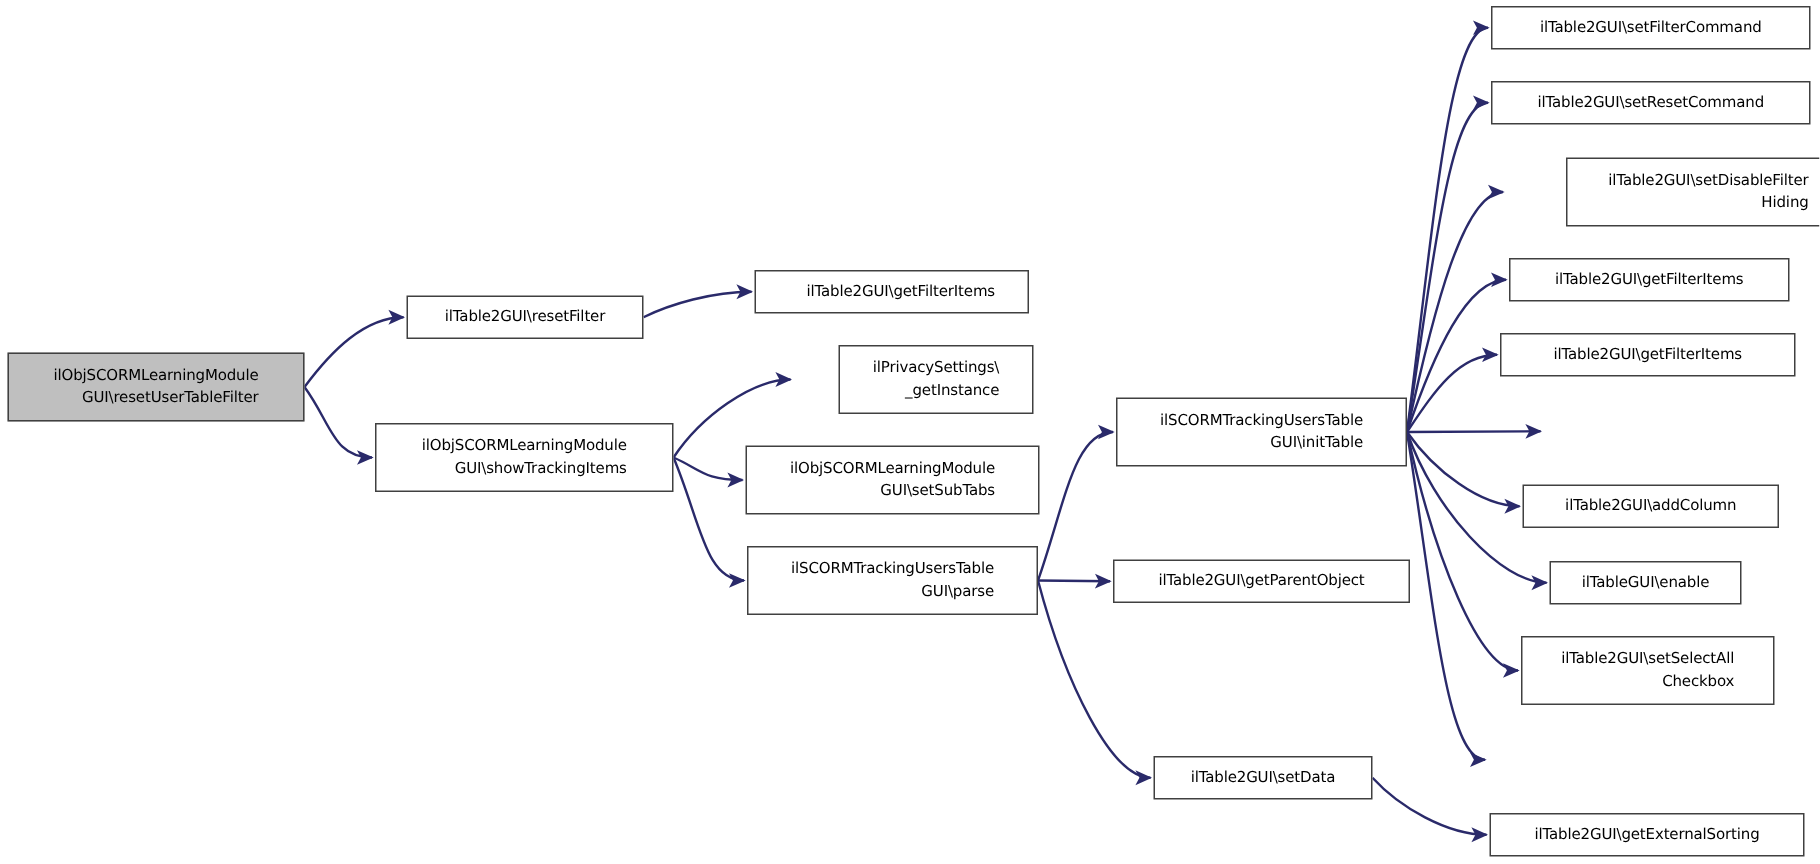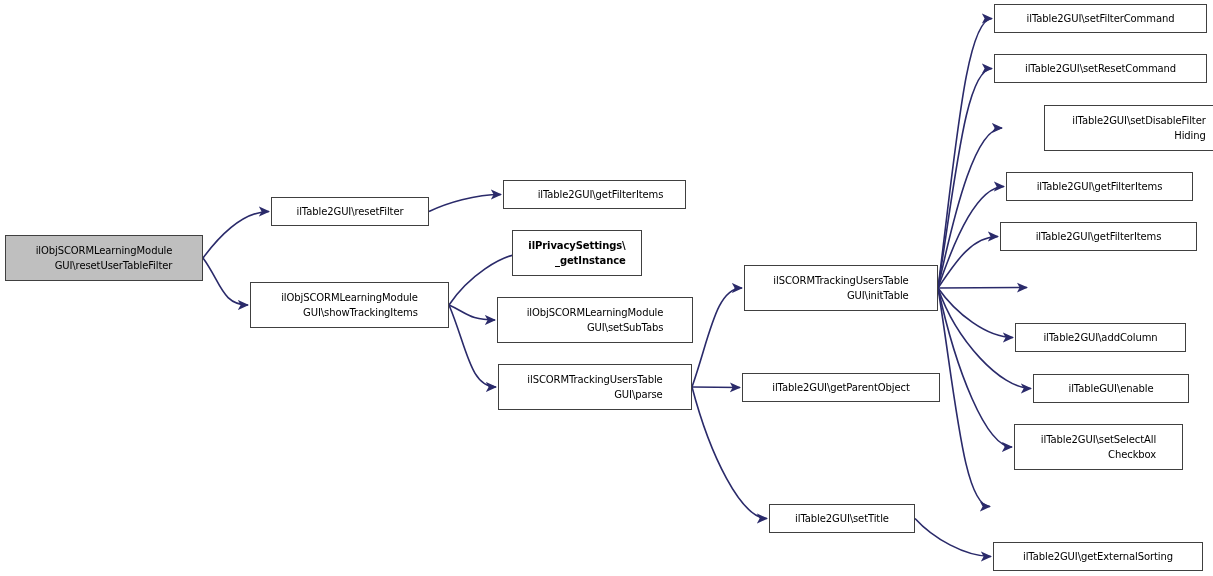--- a/index.html
+++ b/index.html
@@ -76,34 +76,34 @@
       <path d="M 938 288 C 956 370.68, 986 447, 1012 447" fill="none" stroke="#2a2a6a" stroke-width="1.6" marker-end="url(#arrowhead)"></path>
       <path d="M 938 288 C 956 401.62, 964 506.5, 990 506.5" fill="none" stroke="#2a2a6a" stroke-width="1.6" marker-end="url(#arrowhead)"></path>
       <path d="M 915 518.5 C 933 538.26, 965 556.5, 991 556.5" fill="none" stroke="#2a2a6a" stroke-width="1.6" marker-end="url(#arrowhead)"></path>
     </svg>
 <div class="gnode root" style="left: 5px; top: 235px; width: 198px; height: 46px; background: rgb(191, 191, 191); border-color: rgb(64, 64, 64); color: rgb(0, 0, 0);">ilObjSCORMLearningModule
 GUI\resetUserTableFilter</div>
     <div class="gnode" style="left: 271px; top: 197px; width: 158px; height: 29px; background: rgb(255, 255, 255); border-color: rgb(64, 64, 64); color: rgb(0, 0, 0);">ilTable2GUI\resetFilter</div>
     <div class="gnode" style="left: 250px; top: 282px; width: 199px; height: 46px; background: rgb(255, 255, 255); border-color: rgb(64, 64, 64); color: rgb(0, 0, 0);">ilObjSCORMLearningModule
 GUI\showTrackingItems</div>
     <div class="gnode" style="left: 503px; top: 180px; width: 183px; height: 29px; background: rgb(255, 255, 255); border-color: rgb(64, 64, 64); color: rgb(0, 0, 0); padding-left: 12px;">ilTable2GUI\getFilterItems</div>
-    <div class="gnode" style="left: 512px; top: 230px; width: 130px; height: 46px; background: rgb(255, 255, 255); border-color: rgb(64, 64, 64); color: rgb(0, 0, 0); font-weight: bold;">ilPrivacySettings\
+    <div class="gnode" style="left: 559px; top: 230px; width: 130px; height: 46px; background: rgb(255, 255, 255); border-color: rgb(64, 64, 64); color: rgb(0, 0, 0);">ilPrivacySettings\
 _getInstance</div>
     <div class="gnode" style="left: 497px; top: 297px; width: 196px; height: 46px; background: rgb(255, 255, 255); border-color: rgb(64, 64, 64); color: rgb(0, 0, 0);">ilObjSCORMLearningModule
 GUI\setSubTabs</div>
     <div class="gnode" style="left: 498px; top: 364px; width: 194px; height: 46px; background: rgb(255, 255, 255); border-color: rgb(64, 64, 64); color: rgb(0, 0, 0);">ilSCORMTrackingUsersTable
 GUI\parse</div>
     <div class="gnode" style="left: 744px; top: 265px; width: 194px; height: 46px; background: rgb(255, 255, 255); border-color: rgb(64, 64, 64); color: rgb(0, 0, 0);">ilSCORMTrackingUsersTable
 GUI\initTable</div>
     <div class="gnode" style="left: 742px; top: 373px; width: 198px; height: 29px; background: rgb(255, 255, 255); border-color: rgb(64, 64, 64); color: rgb(0, 0, 0);">ilTable2GUI\getParentObject</div>
-    <div class="gnode" style="left: 769px; top: 504px; width: 146px; height: 29px; background: rgb(255, 255, 255); border-color: rgb(64, 64, 64); color: rgb(0, 0, 0);">ilTable2GUI\setTitle</div>
+    <div class="gnode" style="left: 769px; top: 504px; width: 146px; height: 29px; background: rgb(255, 255, 255); border-color: rgb(64, 64, 64); color: rgb(0, 0, 0);">ilTable2GUI\setData</div>
     <div class="gnode" style="left: 994px; top: 4px; width: 213px; height: 29px; background: rgb(255, 255, 255); border-color: rgb(64, 64, 64); color: rgb(0, 0, 0);">ilTable2GUI\setFilterCommand</div>
     <div class="gnode" style="left: 994px; top: 54px; width: 213px; height: 29px; background: rgb(255, 255, 255); border-color: rgb(64, 64, 64); color: rgb(0, 0, 0);">ilTable2GUI\setResetCommand</div>
     <div class="gnode" style="left: 1004px; top: 105px; width: 190px; height: 46px; background: rgb(255, 255, 255); border-color: rgb(64, 64, 64); color: rgb(0, 0, 0); margin-left: 40px;">ilTable2GUI\setDisableFilter
 Hiding</div>
     <div class="gnode" style="left: 1006px; top: 172px; width: 187px; height: 29px; background: rgb(255, 255, 255); border-color: rgb(64, 64, 64); color: rgb(0, 0, 0);">ilTable2GUI\getFilterItems</div>
     <div class="gnode" style="left: 1000px; top: 222px; width: 197px; height: 29px; background: rgb(255, 255, 255); border-color: rgb(64, 64, 64); color: rgb(0, 0, 0);">ilTable2GUI\getFilterItems</div>
     <div class="gnode" style="left: 1015px; top: 323px; width: 171px; height: 29px; background: rgb(255, 255, 255); border-color: rgb(64, 64, 64); color: rgb(0, 0, 0);">ilTable2GUI\addColumn</div>
-    <div class="gnode" style="left: 1033px; top: 374px; width: 156px; height: 29px; background: rgb(255, 255, 255); border-color: rgb(64, 64, 64); color: rgb(0, 0, 0);">ilTableGUI\enable</div>
+    <div class="gnode" style="left: 1033px; top: 374px; width: 128px; height: 29px; background: rgb(255, 255, 255); border-color: rgb(64, 64, 64); color: rgb(0, 0, 0);">ilTableGUI\enable</div>
     <div class="gnode" style="left: 1014px; top: 424px; width: 169px; height: 46px; background: rgb(255, 255, 255); border-color: rgb(64, 64, 64); color: rgb(0, 0, 0);">ilTable2GUI\setSelectAll
 Checkbox</div>
     <div class="gnode" style="left: 993px; top: 542px; width: 210px; height: 29px; background: rgb(255, 255, 255); border-color: rgb(64, 64, 64); color: rgb(0, 0, 0);">ilTable2GUI\getExternalSorting</div>
   </div>
 
 </body></html>

